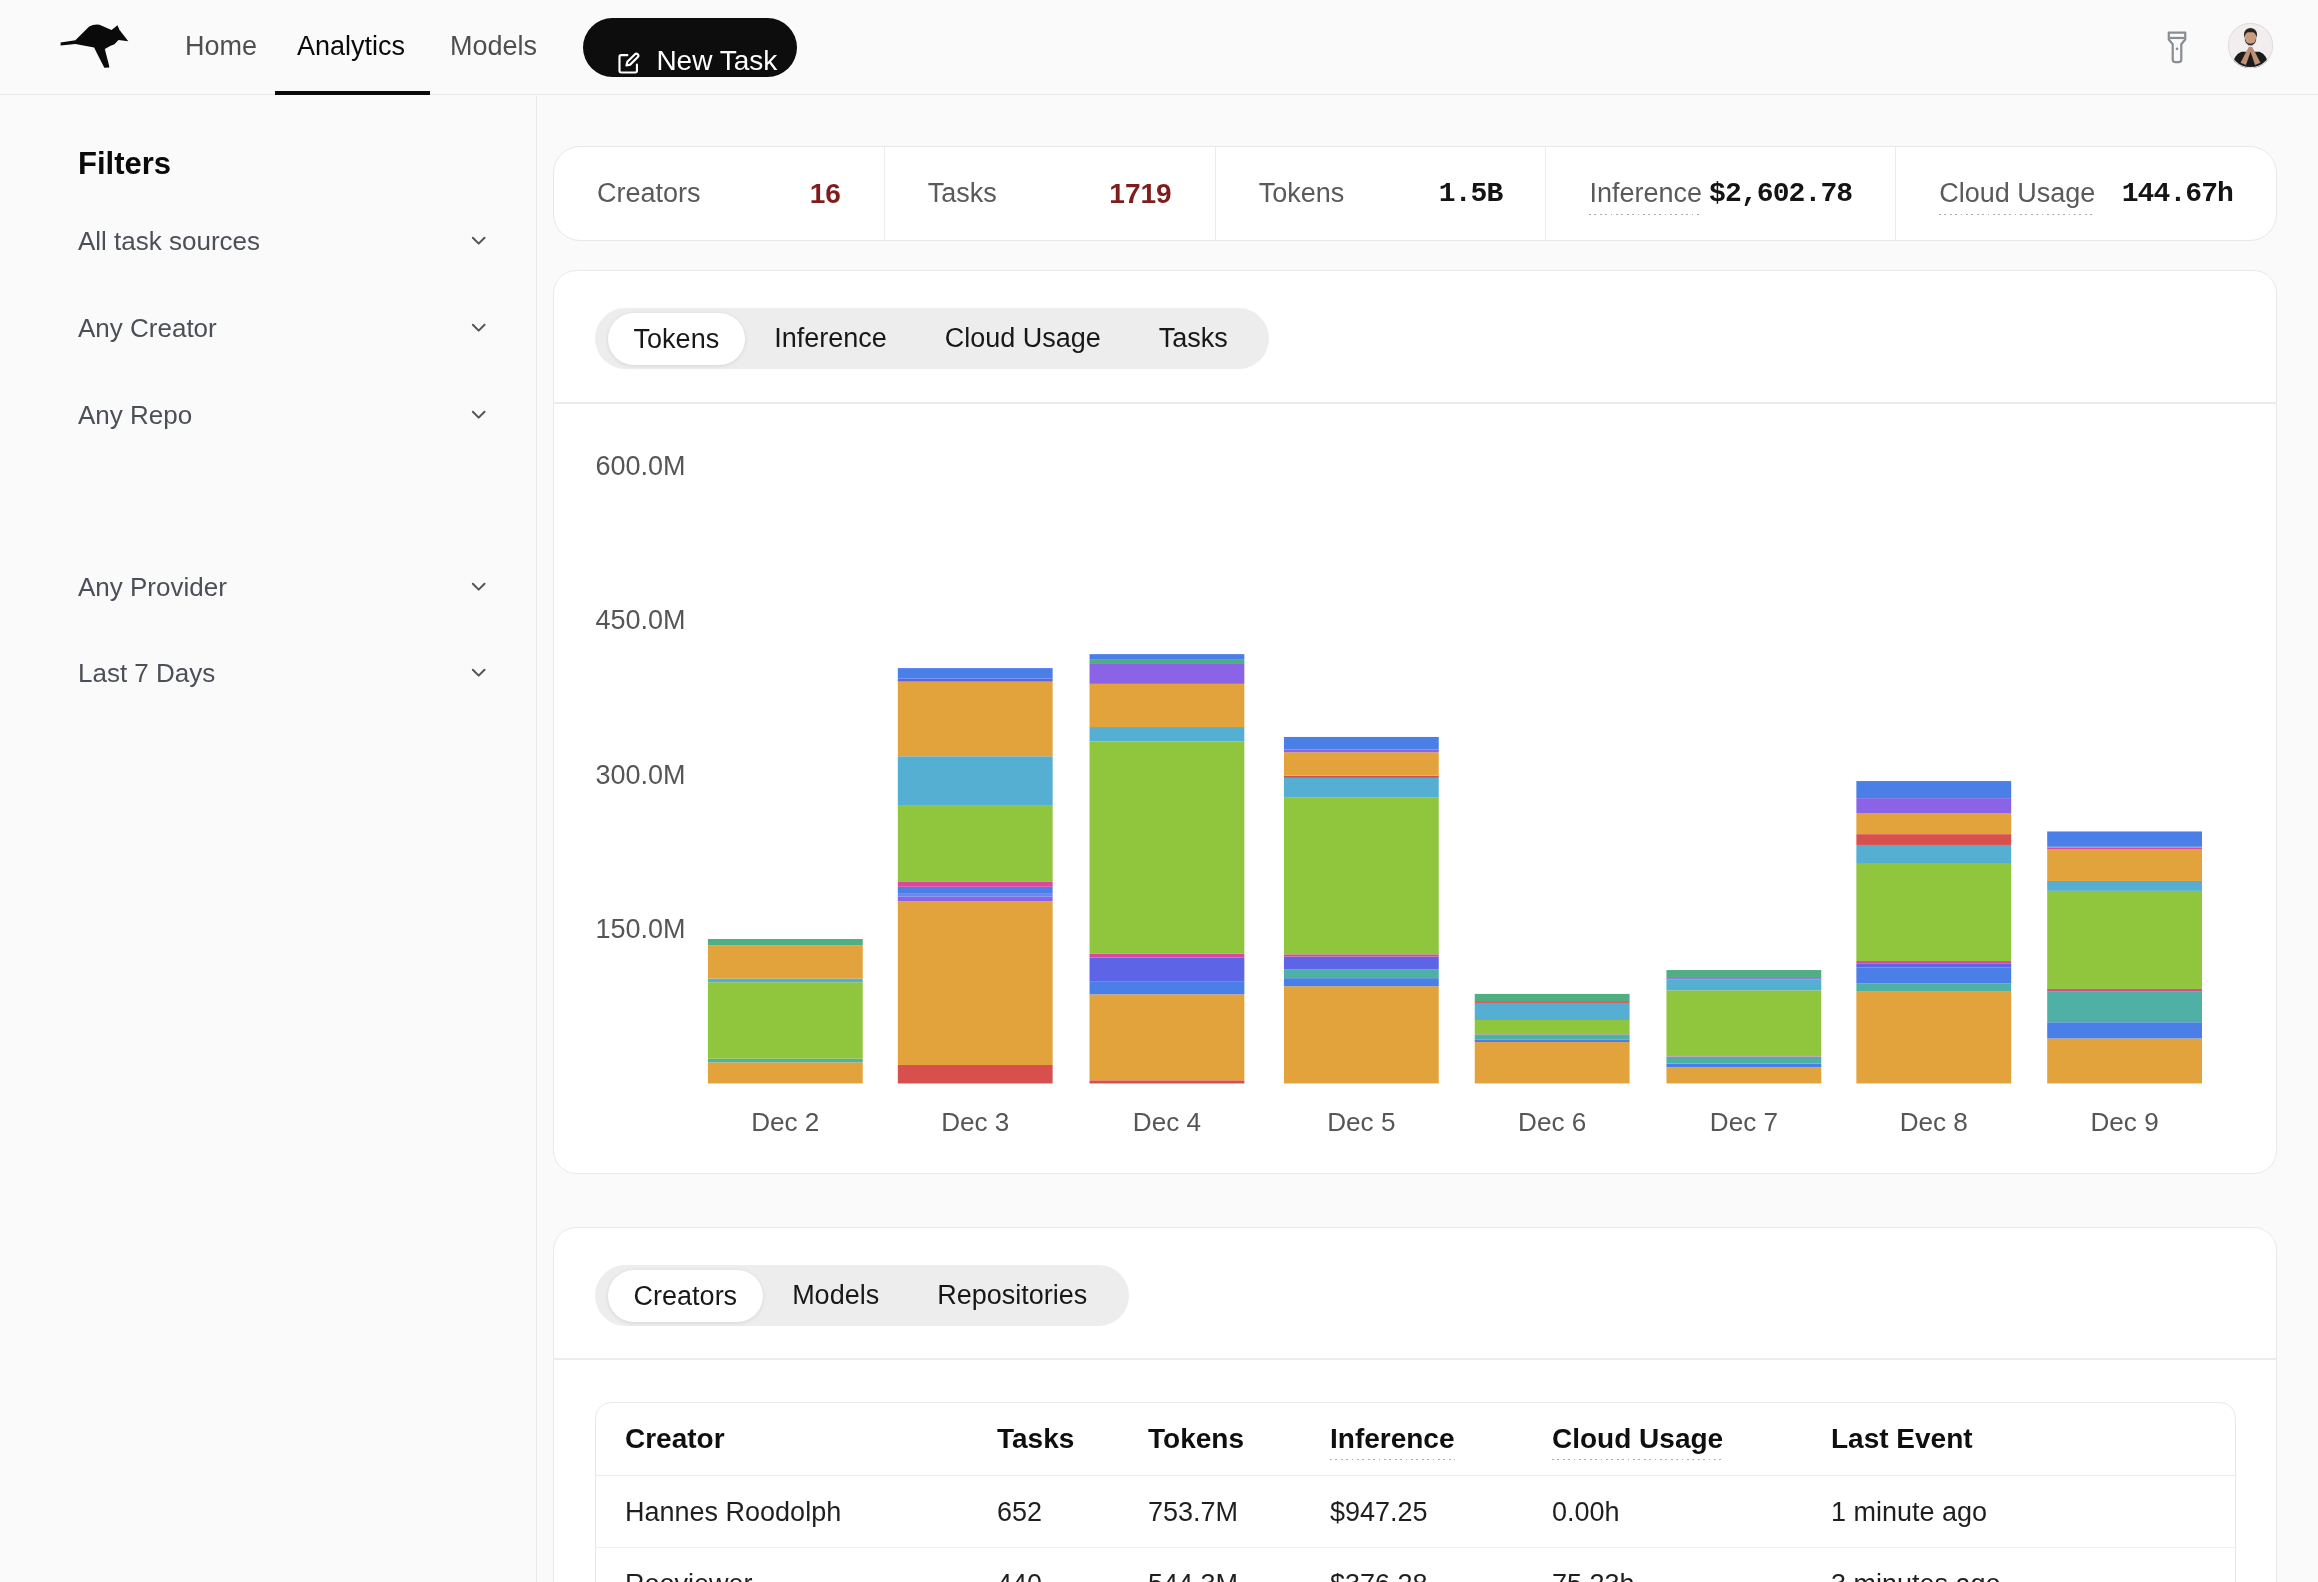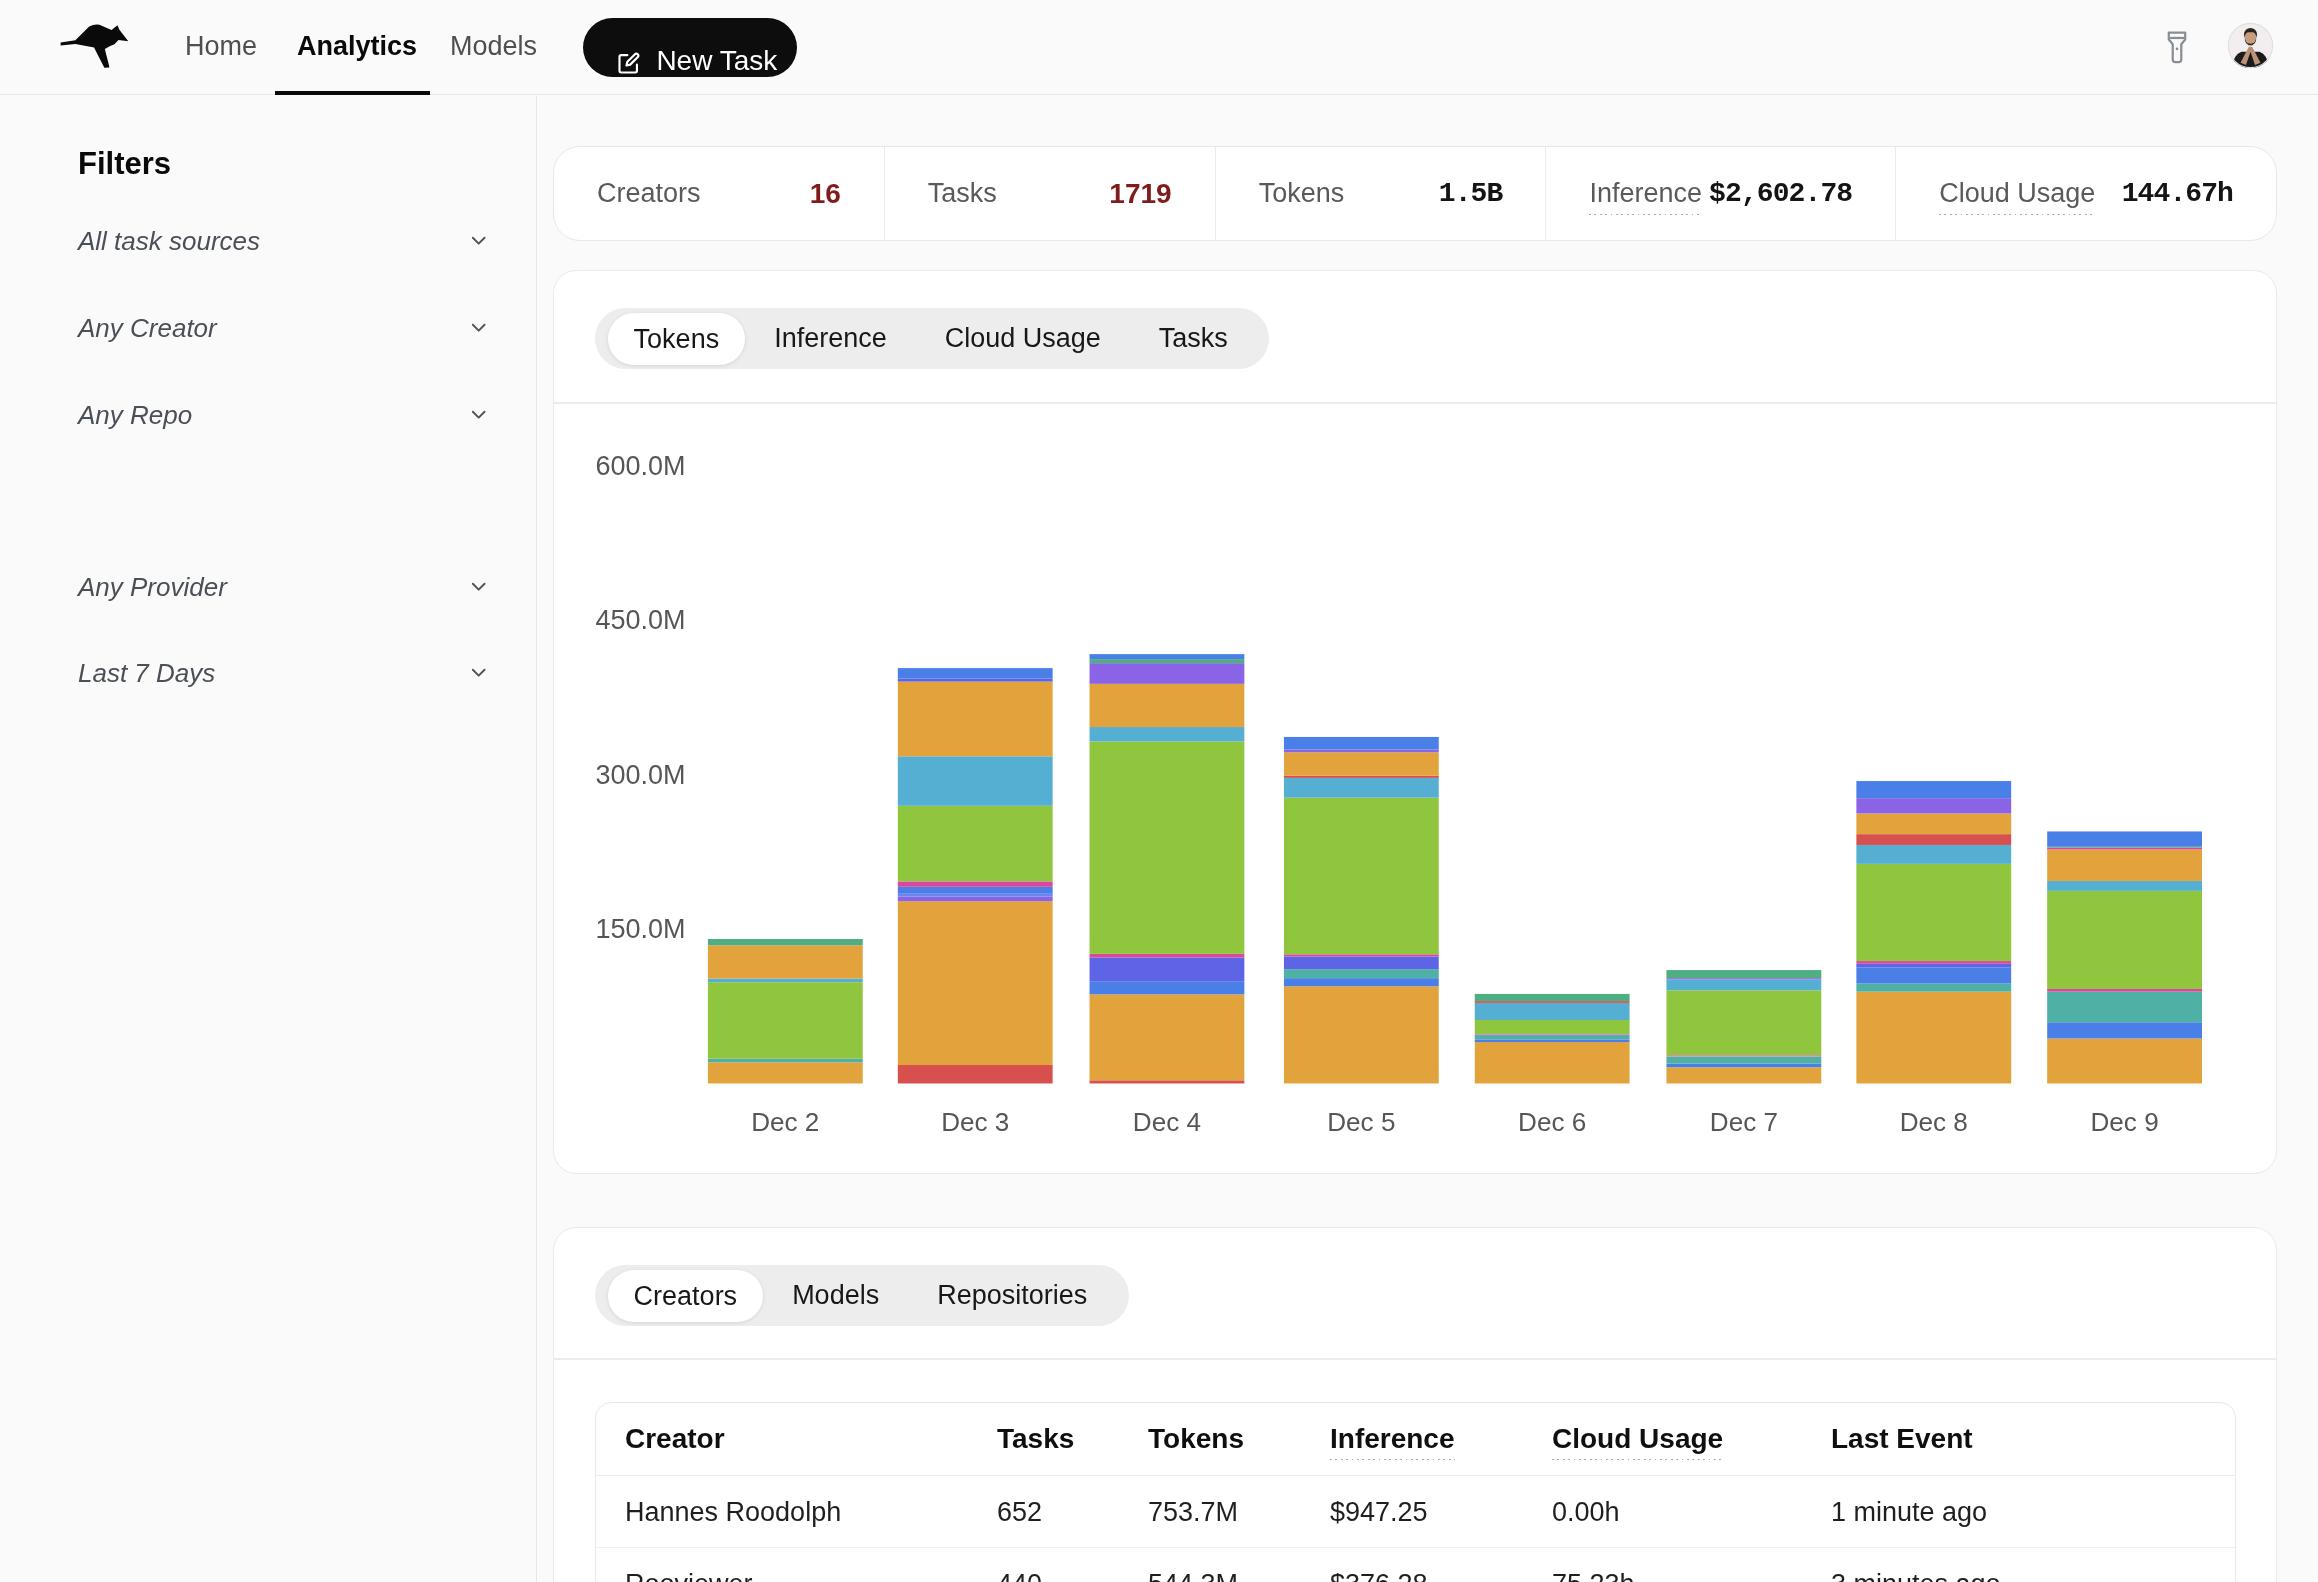--- a/index.html
+++ b/index.html
@@ -1,23 +1,23 @@
 <!DOCTYPE html>
 <html style="font-size:14.4px"><head><meta charset="utf-8"><style>
 * { margin:0; padding:0; box-sizing:border-box; }
 html,body { width:2319px; height:1582px; background:#fafafa; font-family:"Liberation Sans",sans-serif; overflow:hidden; position:relative; }
 .hdr { position:absolute; left:0; top:0; width:2319px; height:95px; border-bottom:1.8px solid #e7e7e7; }
 .nav { position:absolute; top:0; height:95px; line-height:93px; font-size:27px; color:#4f4f4f; }
-.nav.act { color:#0a0a0a; font-weight:700; }
+.nav.act { color:#0a0a0a; font-weight:400; }
 .underline { position:absolute; left:275px; top:91px; width:155px; height:3.6px; background:#0a0a0a; }
 .newtask { position:absolute; left:583px; top:18px; width:214px; height:59px; background:#0d0d0d; border-radius:30px; display:flex; align-items:flex-end; gap:14.4px; padding-left:32px; color:#fff; font-size:28px; font-weight:500; }
 .avatar { position:absolute; left:2227px; top:21.6px; width:47px; height:47px; }
 .sidebar { position:absolute; left:0; top:96px; width:509px; height:1486px; border-right:1.8px solid #e7e7e7;margin-left:28px; }
 .ftitle { position:absolute; left:50px; top:50px; font-size:31px; font-weight:700; color:#0a0a0a; }
-.frow { position:absolute; left:50px; width:412px; height:36px; margin-top:0; display:flex; justify-content:space-between; align-items:center; font-size:26px; color:#4b4f57;font-style:italic; }
+.frow { position:absolute; left:50px; width:412px; height:36px; margin-top:0; display:flex; justify-content:space-between; align-items:center; font-size:26px; color:#4b4f57; }
 .stats { position:absolute; left:553px; top:146px; width:1724px; height:95px; background:#fff; border:1.8px solid #e8e8e8; border-radius:27px; display:flex; }
 .scell { height:100%; display:flex; justify-content:space-between; align-items:center; padding:0 43px; border-right:1.8px solid #ececec; }
 .scell.last { border-right:none; }
 .slab { font-size:27px; color:#5a5a5a; }
 .dot { position:relative; }
 .dot::after { content:""; position:absolute; left:0; right:0; bottom:-6.3px; height:1.8px; background:repeating-linear-gradient(to right,#ababab 0 1.8px,transparent 1.8px 5.4px); }
 .sval { font-size:28px; font-weight:700; color:#7f1d1d;margin-left:24px; }
 .smono { font-family:"Liberation Mono",monospace; font-size:28px; font-weight:700; color:#141414; letter-spacing:-0.9px; }
 .card { position:absolute; left:553px; width:1724px; background:#fff; border:1.8px solid #e9e9e9; border-radius:23.4px; }
 .chartcard { top:270px; height:904px; }

